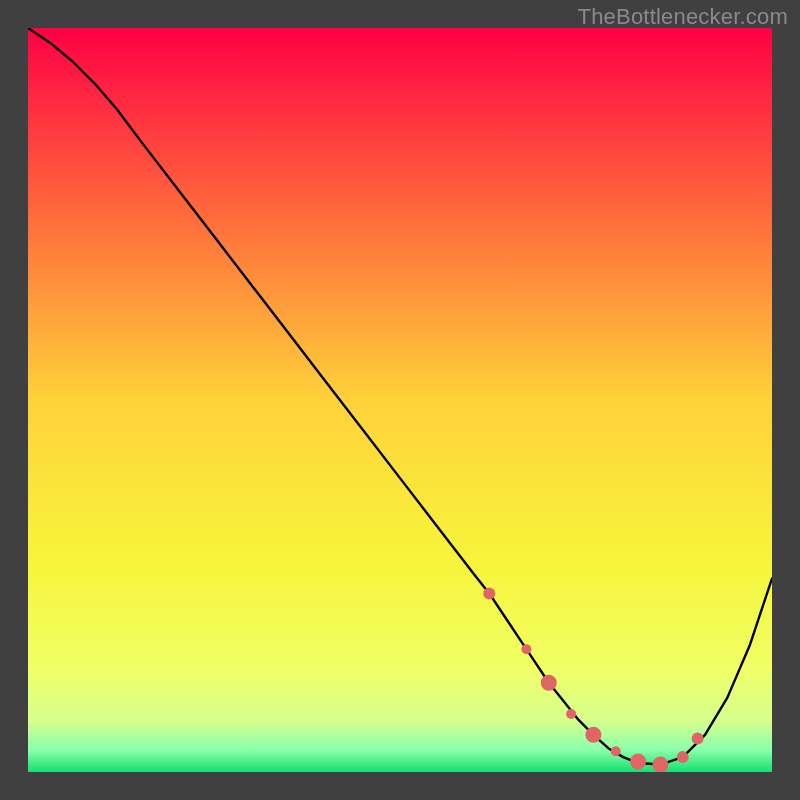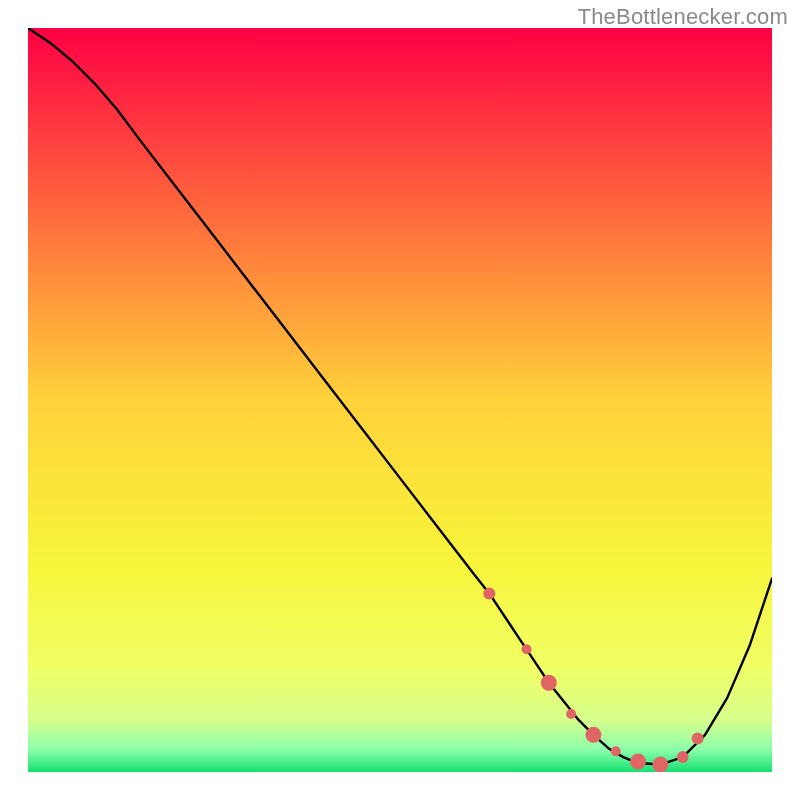--- a/index.html
+++ b/index.html
@@ -1,16 +1,16 @@
 <!DOCTYPE html>
 <html><head>
 <meta charset="utf-8">
 <style>
   html,body{margin:0;padding:0;width:800px;height:800px;background:#000;overflow:hidden}
-  .wrap{position:relative;width:800px;height:800px;background:#ffffff}
+  .wrap{position:relative;width:800px;height:800px;background:#404040}
   .watermark{position:absolute;top:4px;right:12px;font-family:Arial,Helvetica,sans-serif;font-size:22px;color:#8a8a8a;letter-spacing:.2px}
   svg{position:absolute;left:28px;top:28px}
 </style>
 </head>
 <body>
 <div class="wrap">
   <div class="watermark">TheBottlenecker.com</div>
   <svg id="plot" width="744" height="744" viewBox="0 0 744 744">
     <defs>
       <linearGradient id="bg-grad" x1="0" y1="0" x2="0" y2="1">

